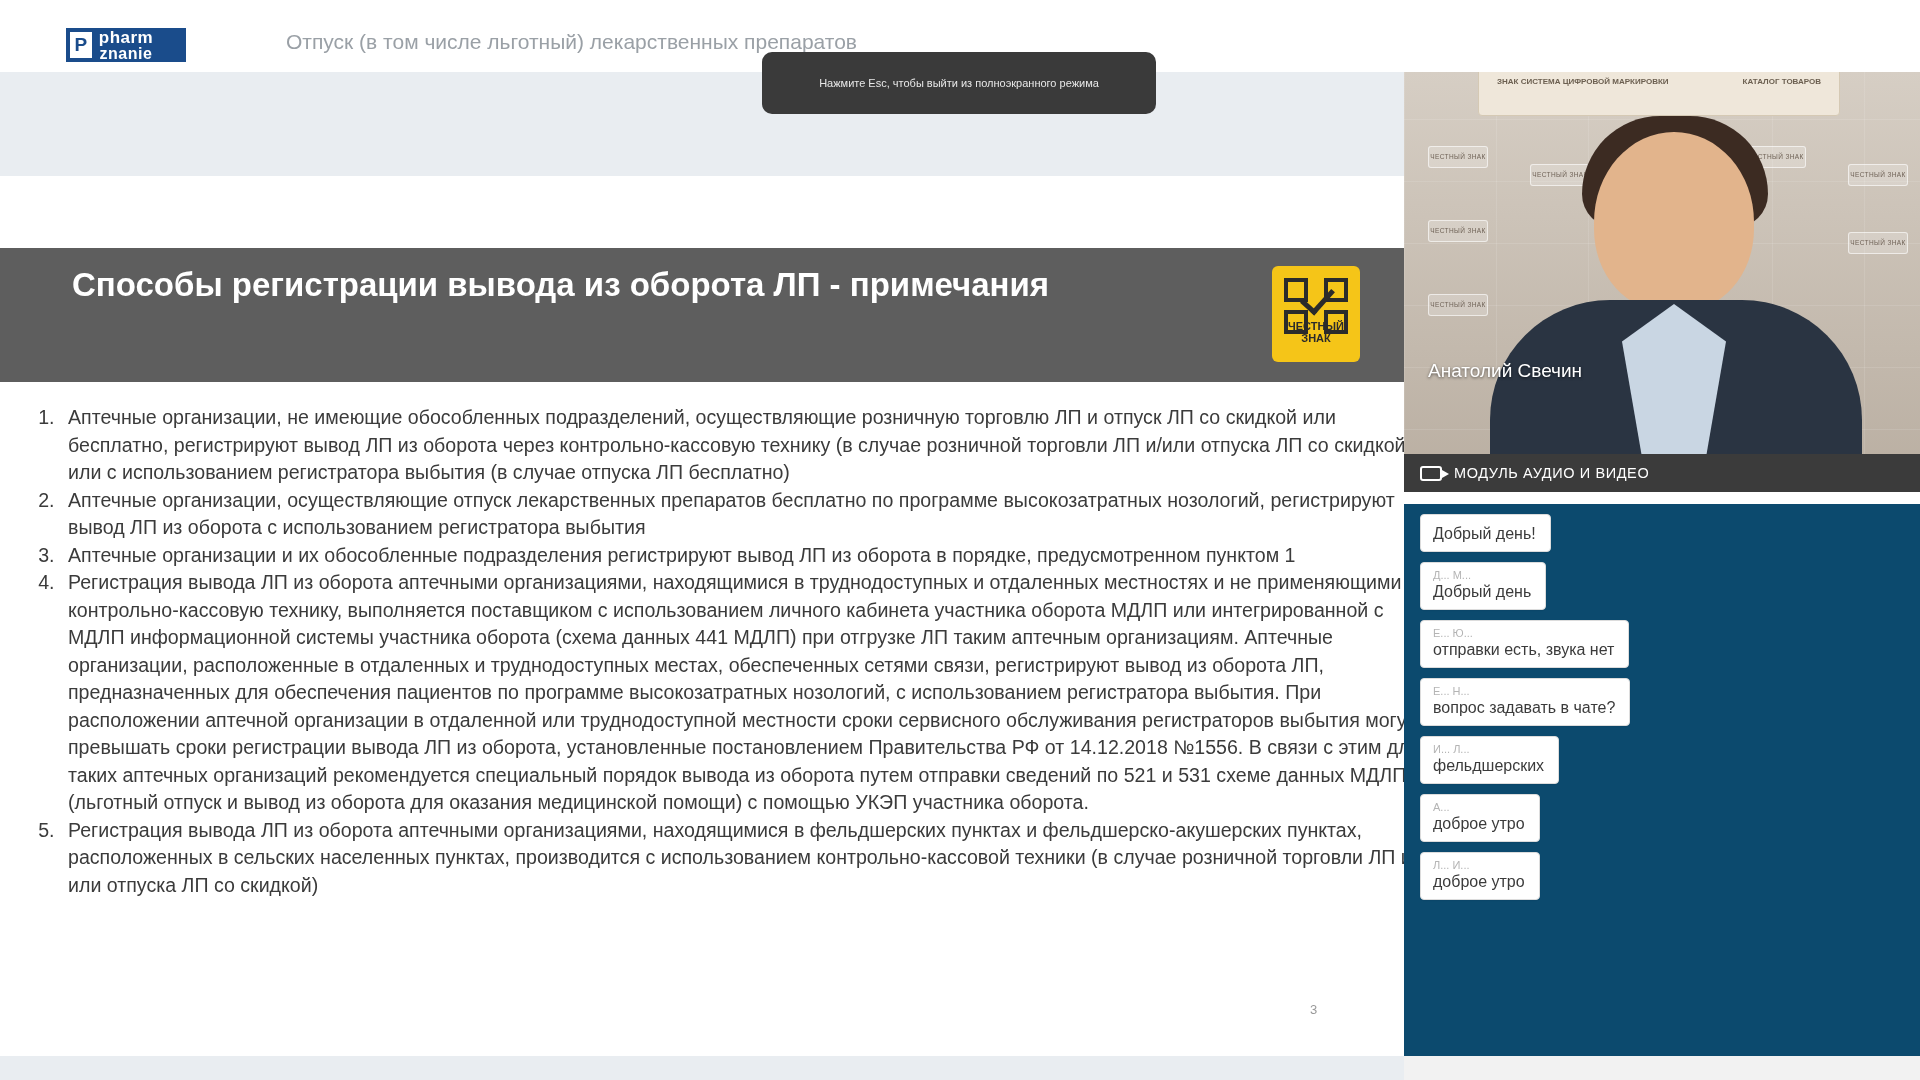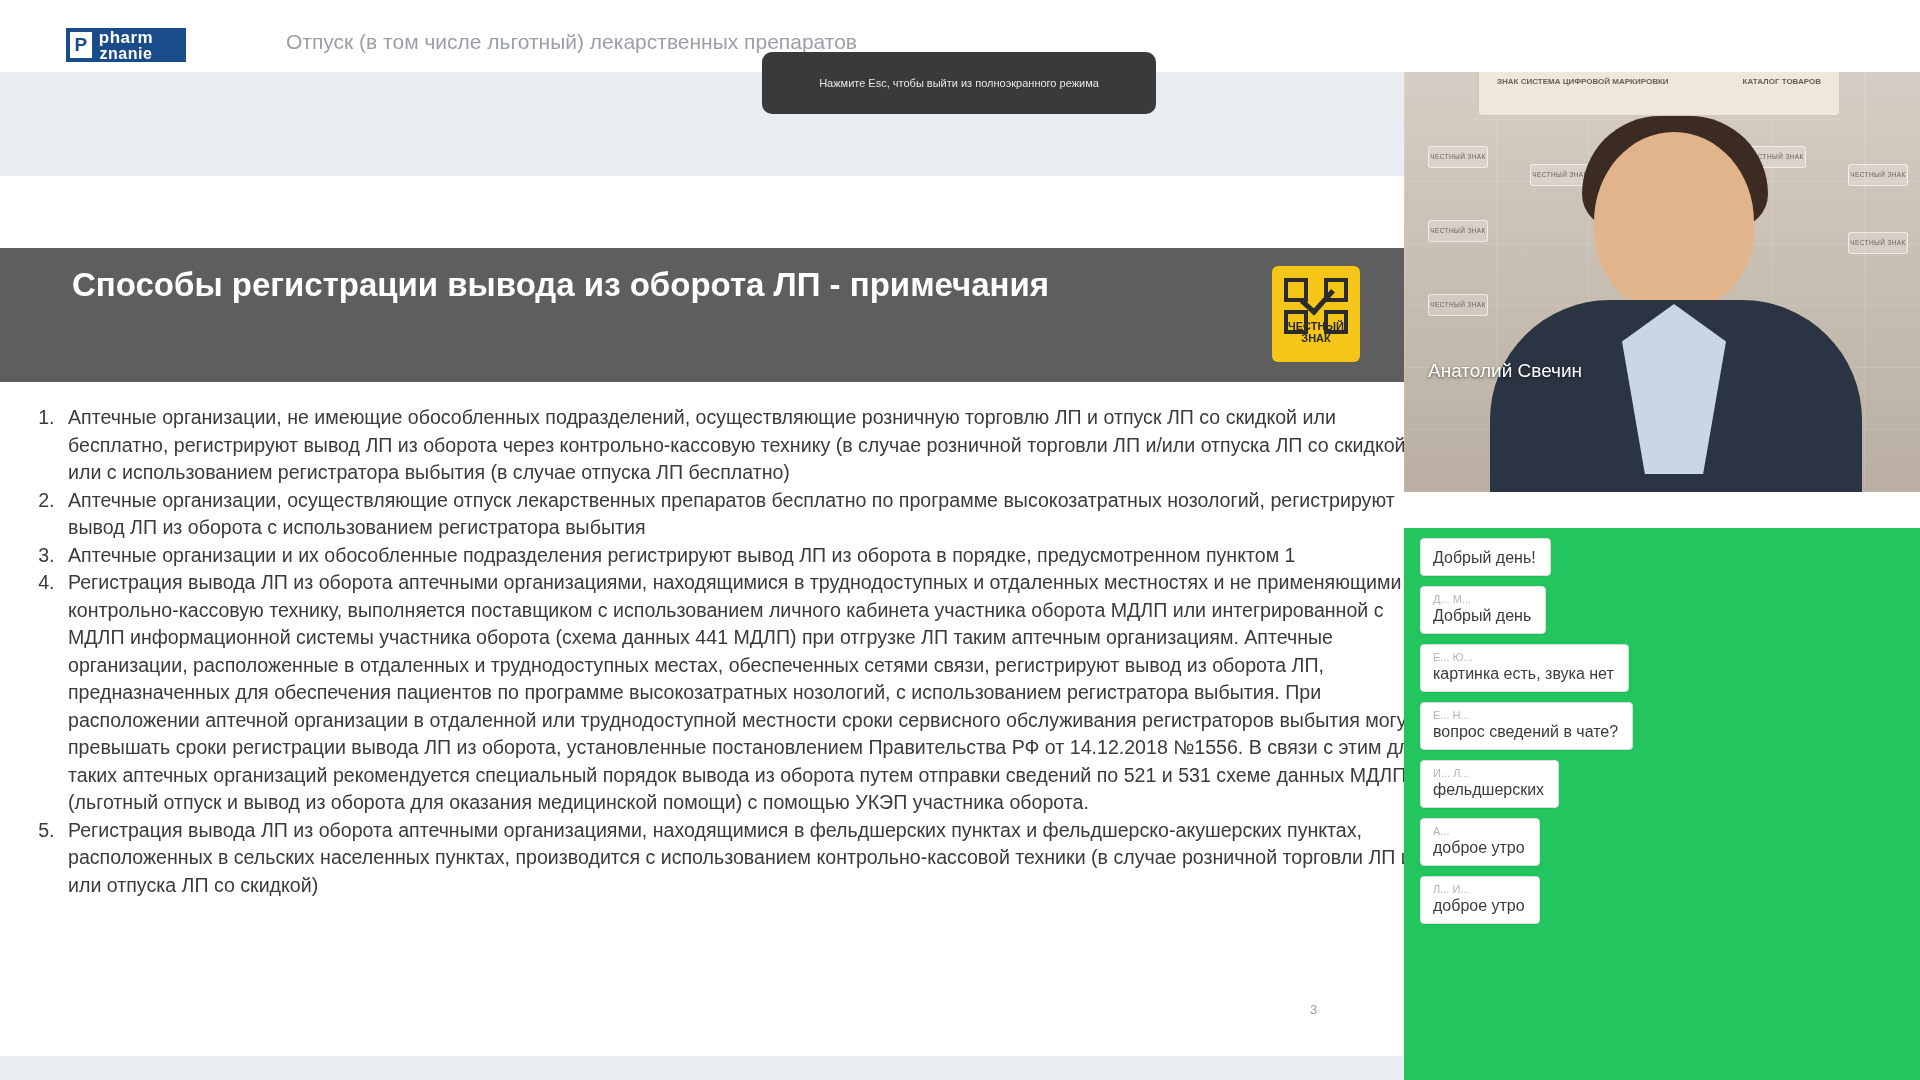--- a/index.html
+++ b/index.html
@@ -300,23 +300,23 @@
     background: #6f7b86;
     box-shadow: 0 4px 0 #6f7b86;
   }
   .chat-header .chat-label {
     color: #6f7b86;
     font-size: 14.5px;
     letter-spacing: .6px;
   }
   .chat-body {
     position: absolute;
-    left: 0; top: 456px;
+    left: 0; top: 432px;
     width: 516px; height: 552px;
-    background: #22c55e;
+    background: #0c4a6e;
     overflow: hidden;
   }
   .msg {
     position: relative;
     margin: 10px 0 0 16px;
     display: inline-block;
     border: 1px solid #dcdcdc;
     border-radius: 4px;
     background: #ffffff;
     padding: 6px 14px 8px 12px;
@@ -398,38 +398,42 @@
         <div class="vb-badge" style="left:444px; top:92px;">ЧЕСТНЫЙ ЗНАК</div>
         <div class="vb-badge" style="left:24px; top:148px;">ЧЕСТНЫЙ ЗНАК</div>
         <div class="vb-badge" style="left:444px; top:160px;">ЧЕСТНЫЙ ЗНАК</div>
         <div class="vb-badge" style="left:24px; top:222px;">ЧЕСТНЫЙ ЗНАК</div>
       </div>
       <div class="person-hair"></div>
       <div class="person-head"></div>
       <div class="person-body"></div>
       <div class="person-shirt"></div>
       <div class="speaker-name">Анатолий Свечин</div>
+      <div class="module-bar">
+        <span class="cam-icon"></span>
+        <span>МОДУЛЬ АУДИО И ВИДЕО</span>
+      </div>
     </div>
 
 
     <div class="chat-body">
       <div class="msg-row"><div class="msg no-author">
         <span class="text">Добрый день!</span>
       </div></div>
       <div class="msg-row"><div class="msg">
         <span class="author">Д... М...</span>
         <span class="text">Добрый день</span>
       </div></div>
       <div class="msg-row"><div class="msg">
         <span class="author">Е... Ю...</span>
-        <span class="text">картинка есть, звука нет</span>
+        <span class="text">отправки есть, звука нет</span>
       </div></div>
       <div class="msg-row"><div class="msg">
         <span class="author">Е... Н...</span>
-        <span class="text">вопрос сведений в чате?</span>
+        <span class="text">вопрос задавать в чате?</span>
       </div></div>
       <div class="msg-row"><div class="msg">
         <span class="author">И... Л...</span>
         <span class="text">фельдшерских</span>
       </div></div>
       <div class="msg-row"><div class="msg">
         <span class="author">А...</span>
         <span class="text">доброе утро</span>
       </div></div>
       <div class="msg-row"><div class="msg">

